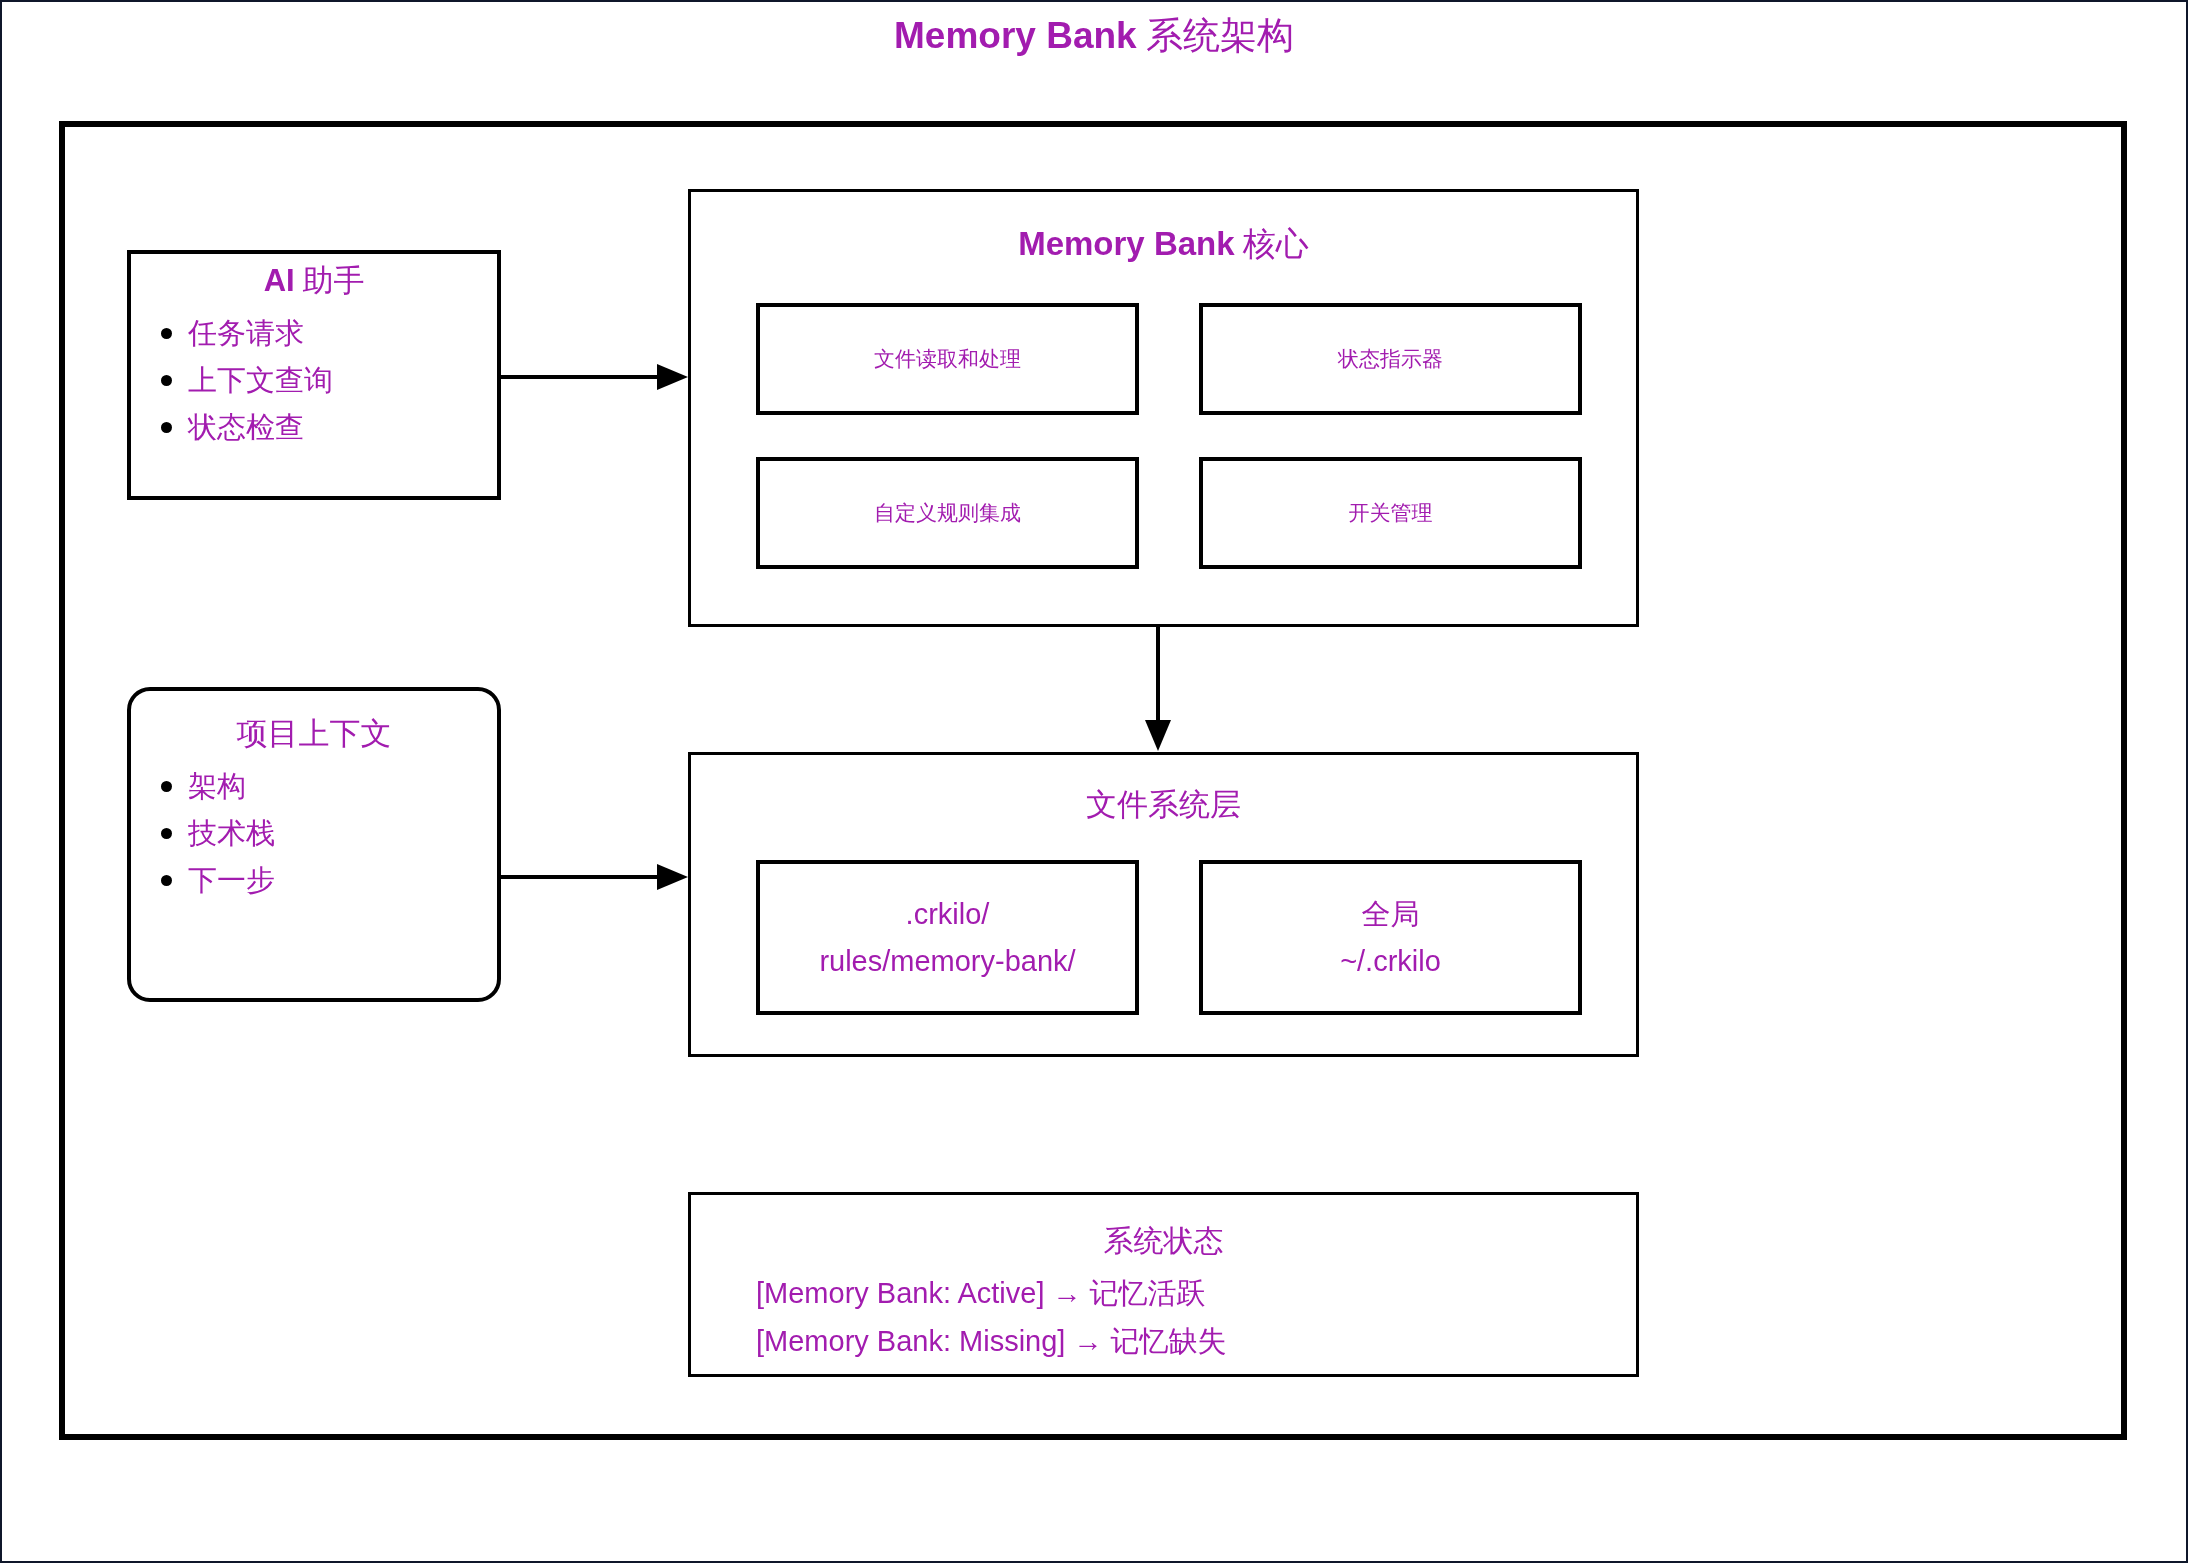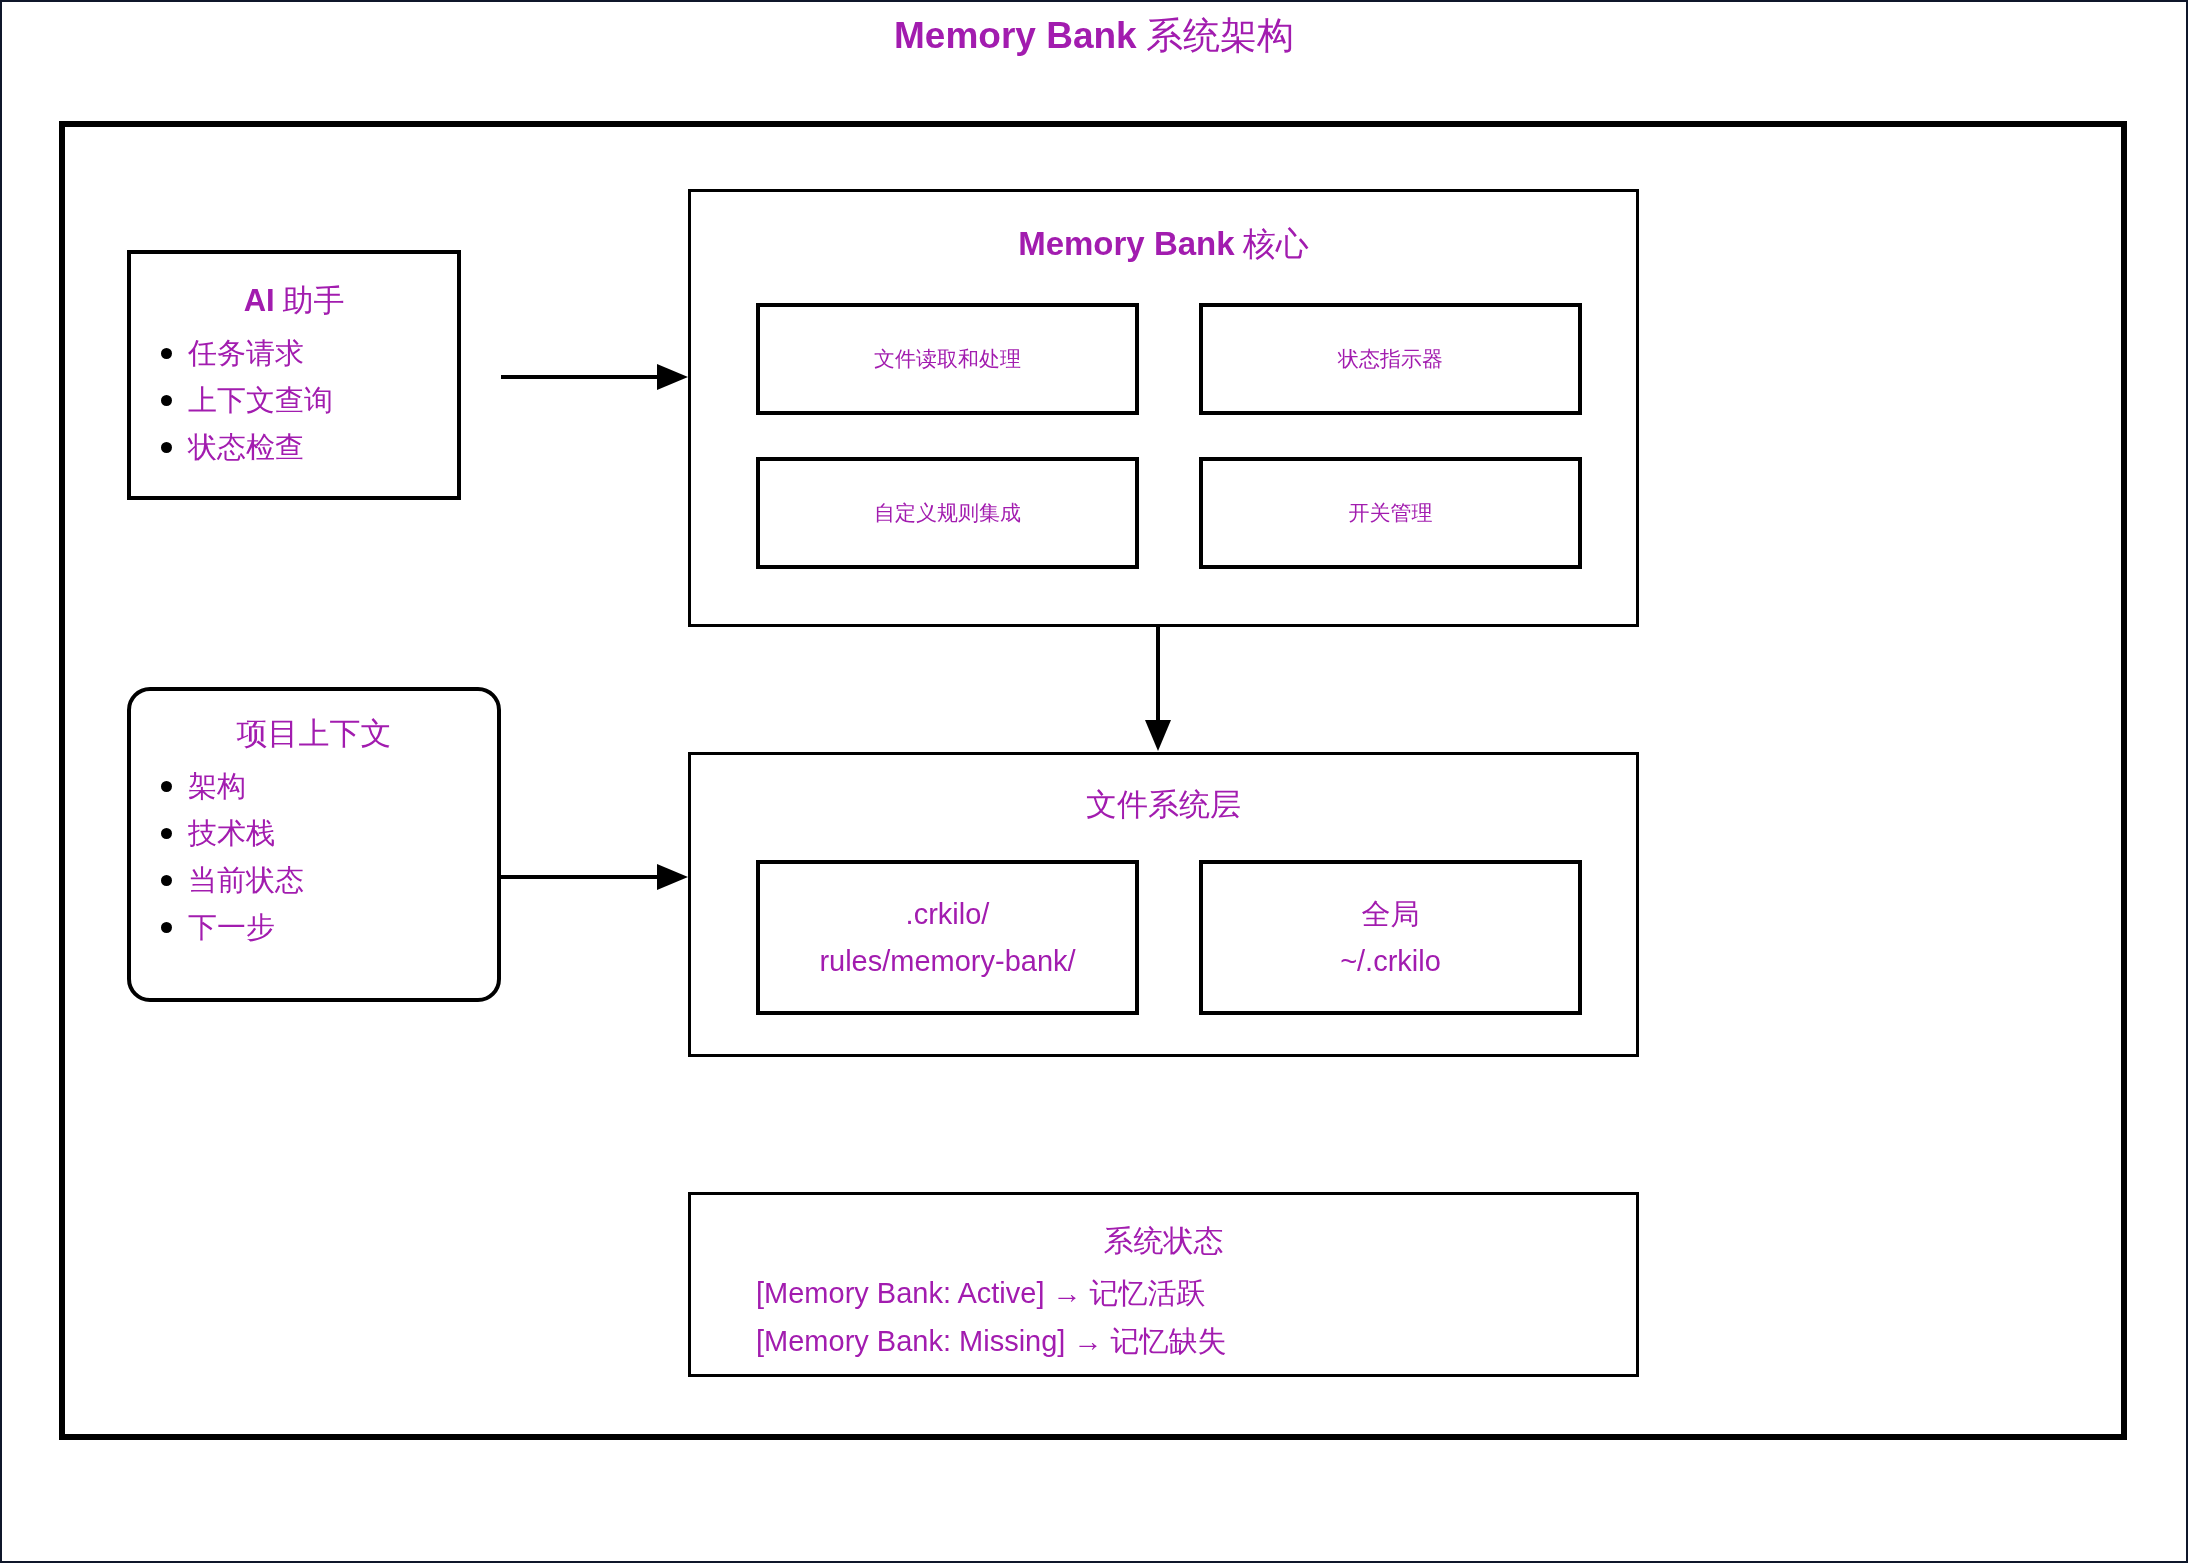--- a/index.html
+++ b/index.html
@@ -30,21 +30,21 @@
     position: absolute;
     left: 57px; top: 119px;
     width: 2068px; height: 1319px;
     border: 6px solid #000000;
   }
 
   .node { position: absolute; border: 4px solid #000000; background: #ffffff; }
   .section { position: absolute; border: 3px solid #000000; background: #ffffff; }
 
   
-  .ai-box { left: 125px; top: 248px; width: 334px; height: 250px; padding-top: 28px; }
+  .ai-box { left: 125px; top: 248px; width: 374px; height: 250px; padding-top: 8px; }
   .node-title { text-align: center; font-size: 31px; line-height: 38px; }
   .bullets { margin: 10px 0 0 30px; padding: 0; list-style: none; font-size: 29px; }
   .bullets li {
     font-family: "Liberation Serif", "DejaVu Serif", serif;
     line-height: 47px;
     white-space: nowrap;
   }
   .bullets li::before {
     content: "";
     display: inline-block;
@@ -155,21 +155,20 @@
       <li>上下文查询</li>
       <li>状态检查</li>
     </ul>
   </div>
 
   <div class="node project-box">
     <div class="node-title cjk">项目上下文</div>
     <ul class="bullets">
       <li>架构</li>
       <li>技术栈</li>
-      <li>当前状态</li>
       <li>下一步</li>
     </ul>
   </div>
 
   <div class="section core-box">
     <div class="section-title">
       <span class="latin-bold">Memory Bank</span><span class="cjk"> 核心</span>
     </div>
     <div class="module m00">文件读取和处理</div>
     <div class="module m01">状态指示器</div>

